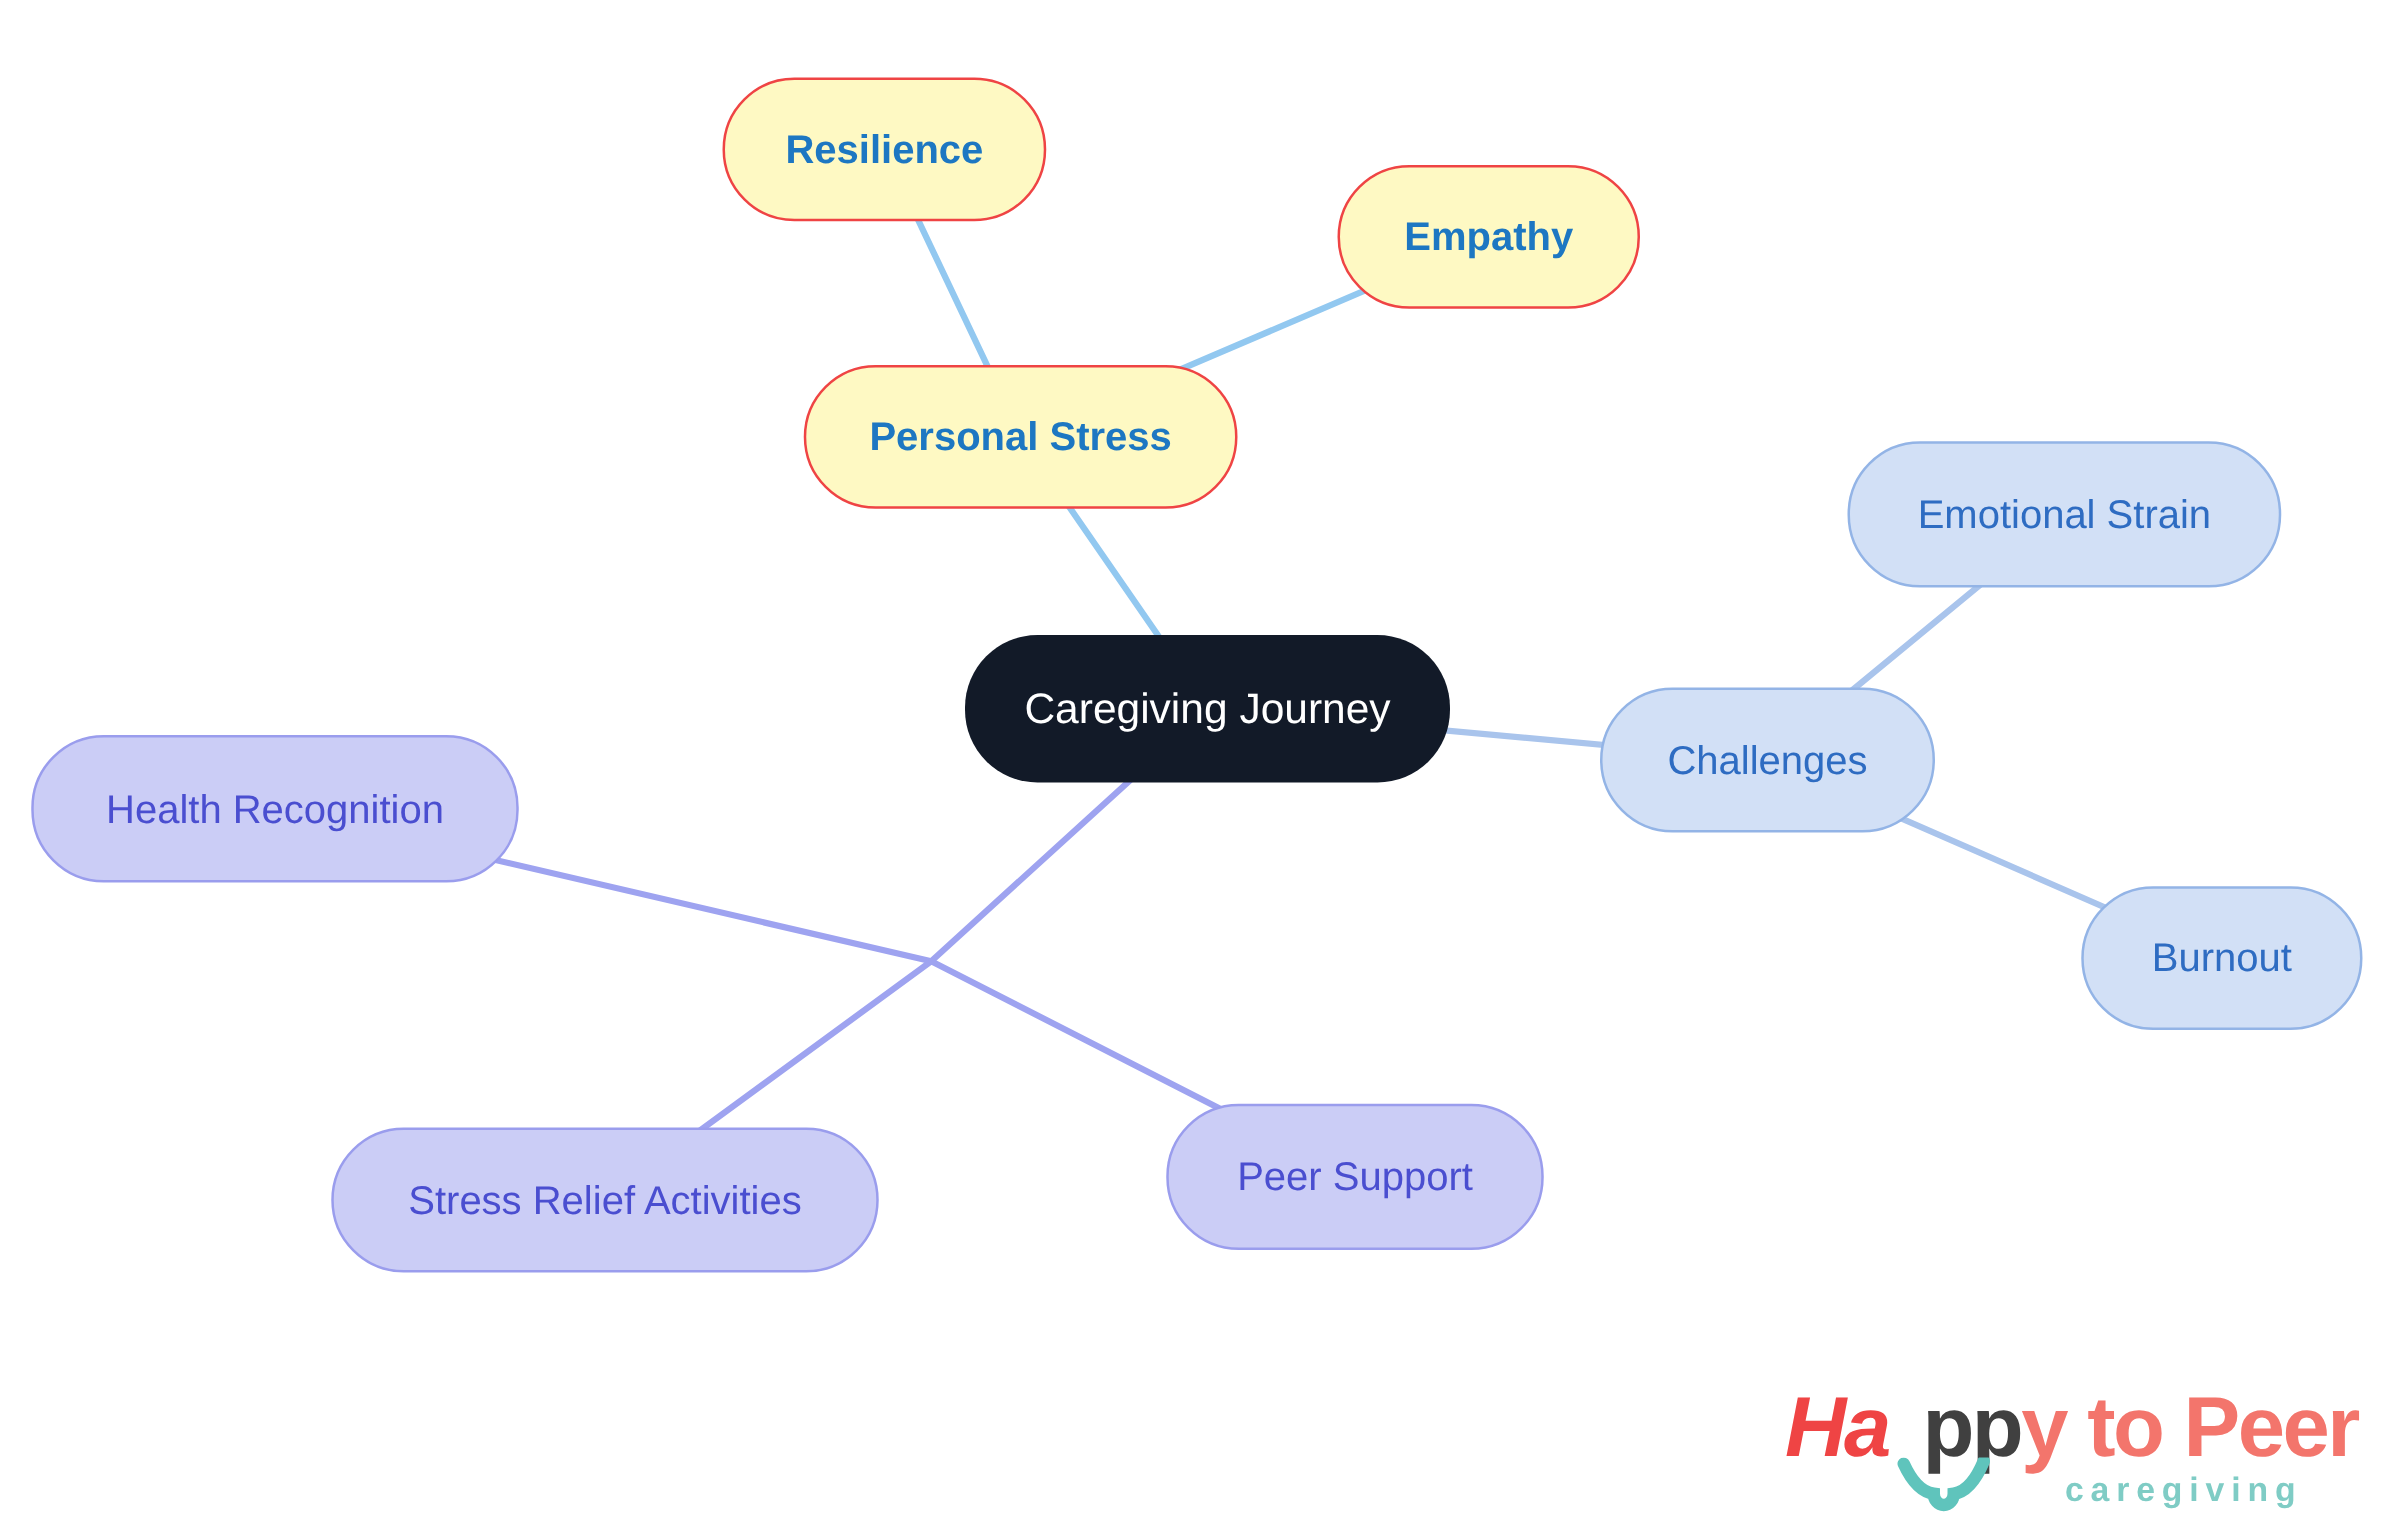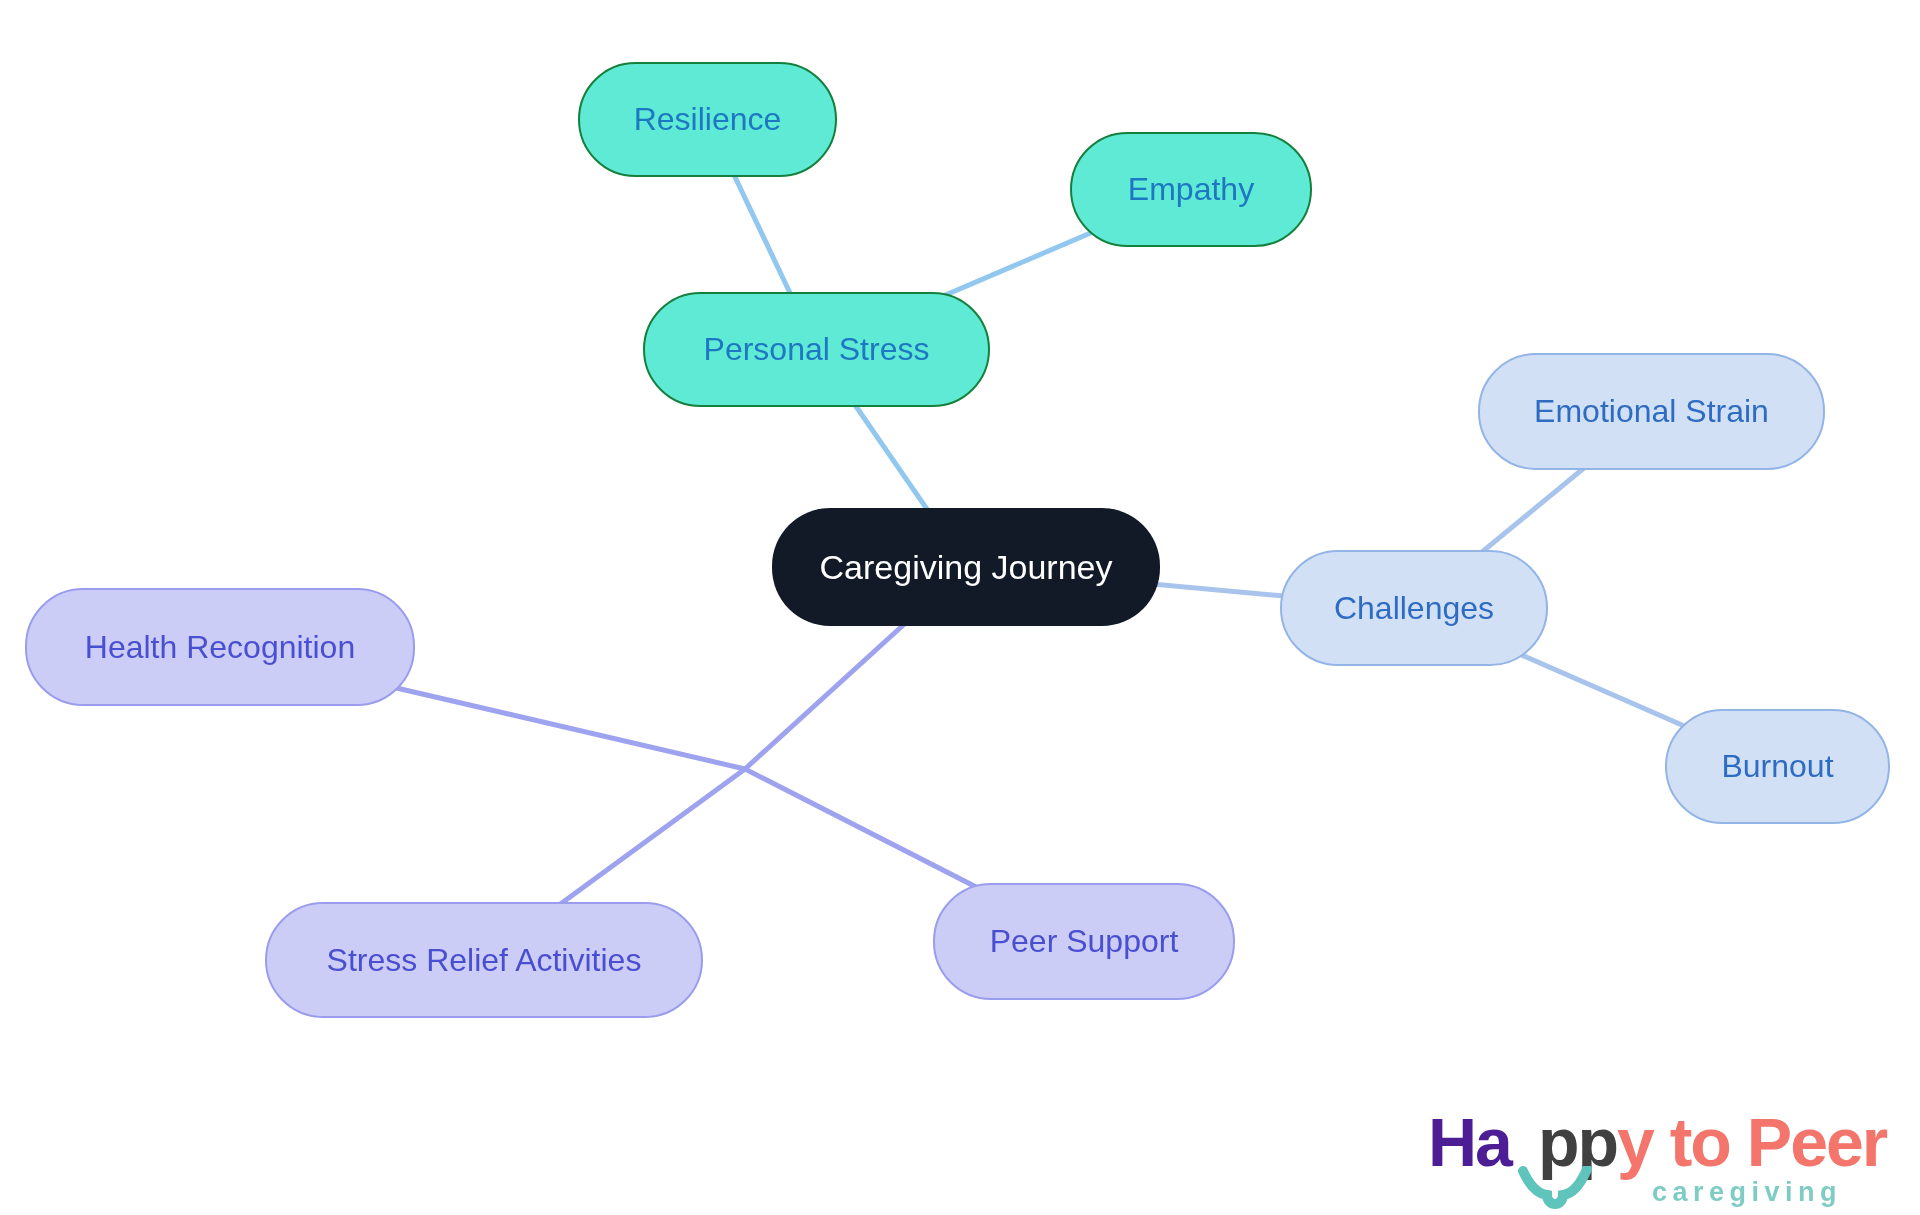--- a/index.html
+++ b/index.html
@@ -20,23 +20,24 @@
     white-space:nowrap;
     box-sizing:border-box;
   }
   .node-central{
     background:#121a28;
     color:#ffffff;
     font-size:34px;
     justify-content:center;
   }
   .node-blue{
-    background:#5eead4;
-    border:2px solid #15803d;
+    background:#fef9c3;
+    border:2px solid #ef4444;
     color:#1d77c2;
+    font-weight:bold;
   }
   .node-peri{
     background:#d2e0f6;
     border:2px solid #93b4e6;
     color:#2e6cc2;
   }
   .node-purple{
     background:#cbcdf6;
     border:2px solid #9a9ded;
     color:#4a4ed0;
@@ -118,21 +119,21 @@
   </div>
   <div class="node node-purple" style="left:265px;top:902px;width:438px;height:116px;">
     <span>Stress Relief Activities</span>
   </div>
   <div class="node node-purple" style="left:933px;top:883px;width:302px;height:117px;">
     <span>Peer Support</span>
   </div>
 
   <div class="logo">
     <div class="logo-line1">
-      <span style="color:#4c1d95;">Ha</span><span style="color:#404040;margin-left:27px;">pp</span><span style="color:#f3756c;">y to Peer</span>
+      <span style="color:#ef4444;font-style:italic;">Ha</span><span style="color:#404040;margin-left:27px;">pp</span><span style="color:#f3756c;">y to Peer</span>
     </div>
     <svg class="logo-smile" viewBox="0 0 78 46" xmlns="http://www.w3.org/2000/svg">
       <path d="M 7 5 Q 17 27 31 29 A 8 9 0 0 0 47 29 Q 61 27 71 3" fill="none" stroke="#5fc4bc" stroke-width="10" stroke-linecap="round"></path>
     </svg>
     <div class="logo-tagline" style="color:#7fccc5;">caregiving</div>
   </div>
 
 </div>
 
 </body></html>

